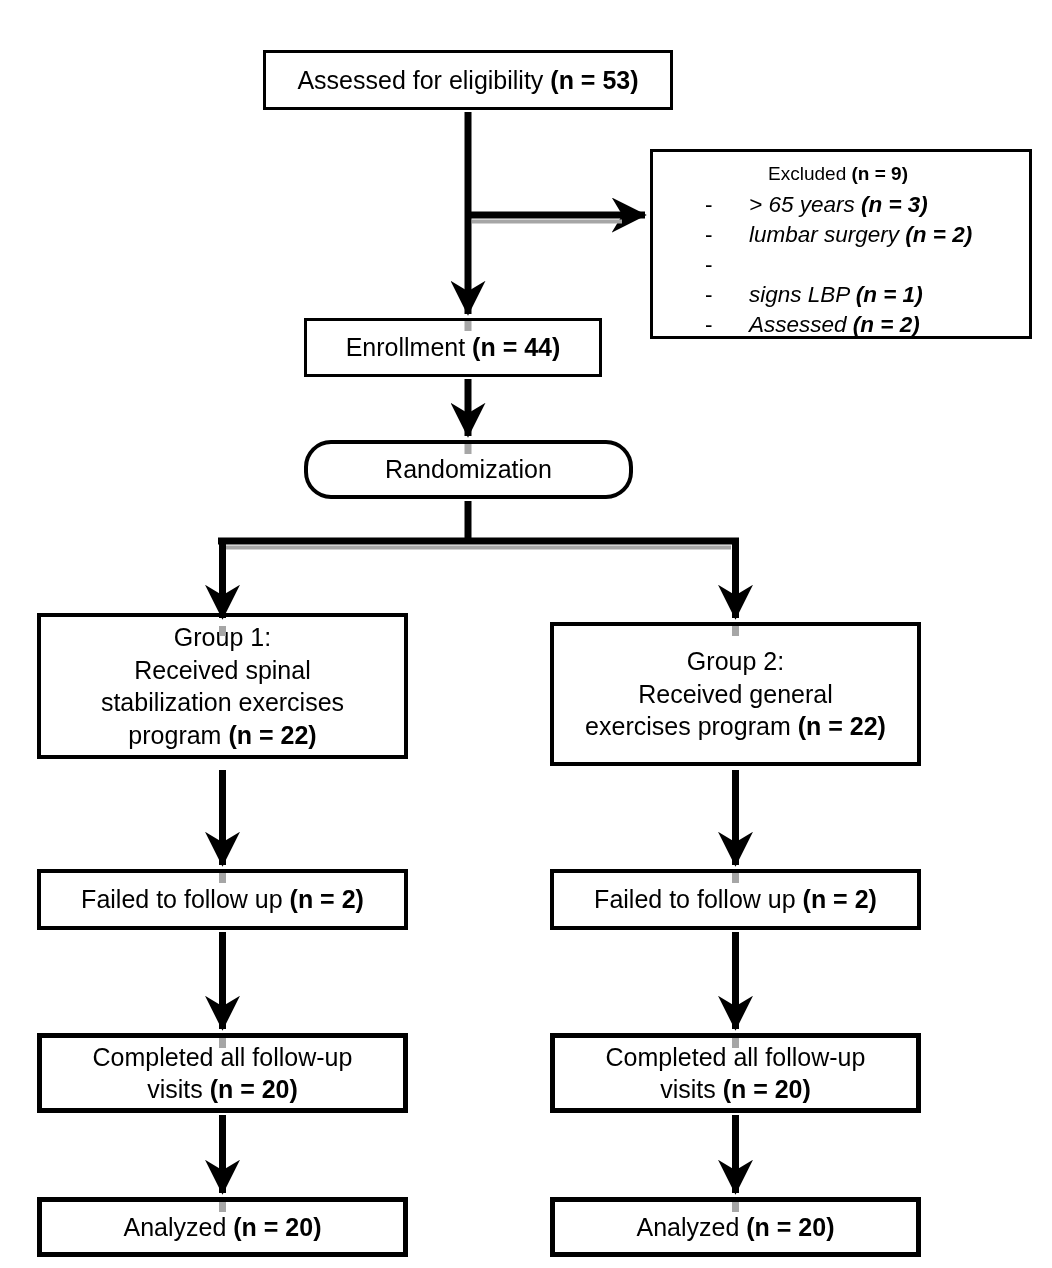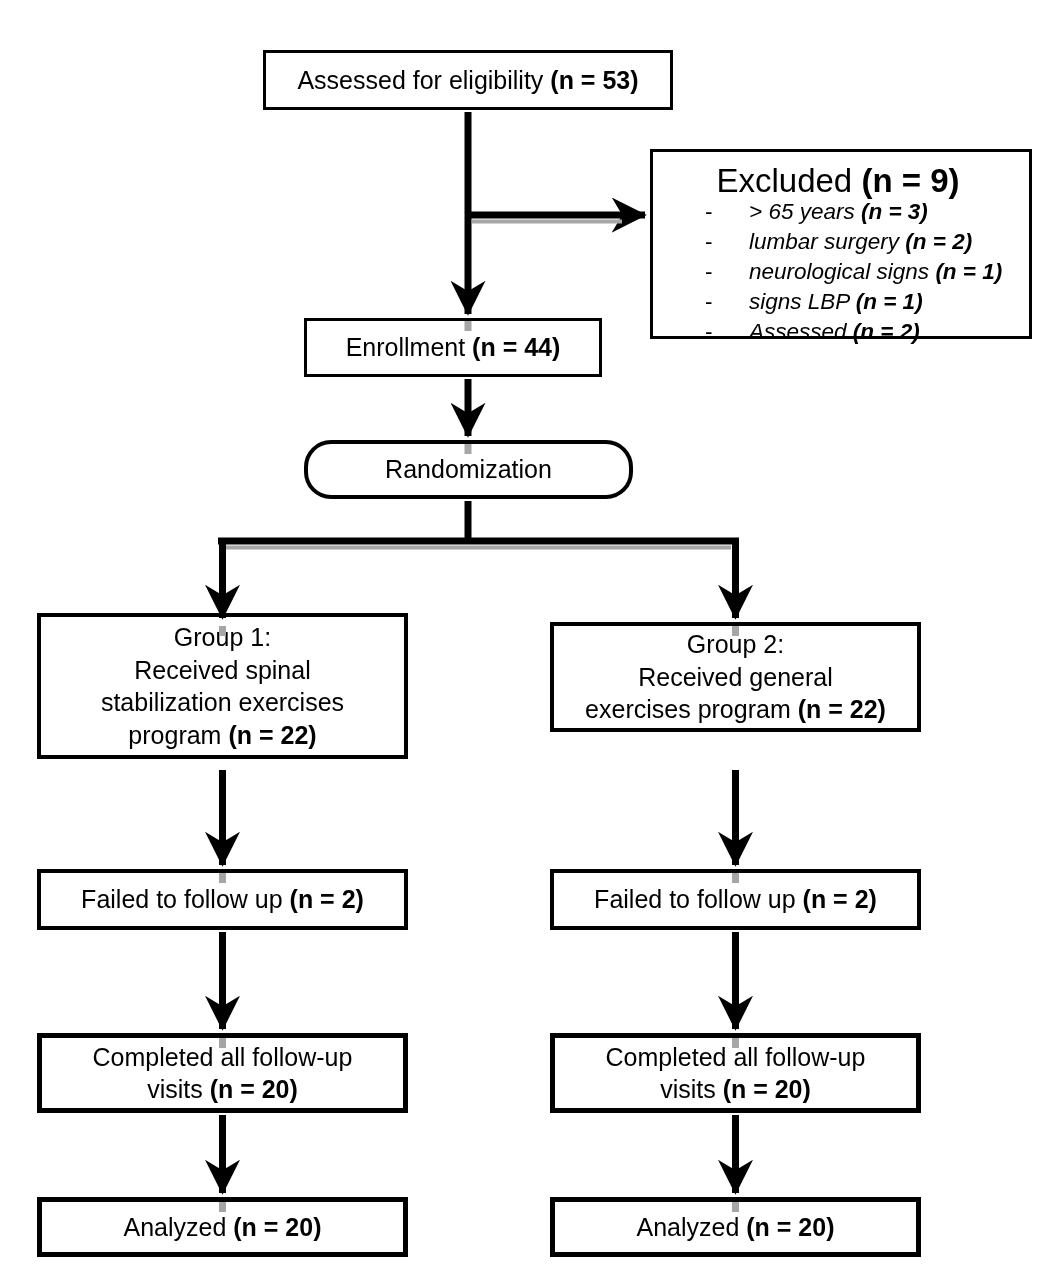--- a/index.html
+++ b/index.html
@@ -36,34 +36,34 @@
   .box-text{
     margin:0;font-size:25px;line-height:1.3;
     white-space:pre-line;
   }
   .b{font-weight:bold;}
 
   .b-assessed {left:263px;top:50px;width:410px;height:60px;}
   .b-enrollment {left:304px;top:318px;width:298px;height:59px;}
   .b-randomization{left:304px;top:440px;width:329px;height:59px;border-width:4px;border-radius:27px;}
   .b-group1 {left:37px; top:613px;width:371px;height:146px;border-width:4px;}
-  .b-group2 {left:550px;top:622px;width:371px;height:110px;border-width:4px;}
+  .b-group2 {left:550px;top:622px;width:371px;height:144px;border-width:4px;}
   .b-failed-l {left:37px; top:869px;width:371px;height:61px;border-width:4px;}
   .b-failed-r {left:550px;top:869px;width:371px;height:61px;border-width:4px;}
   .b-completed-l {left:37px; top:1033px;width:371px;height:80px;border-width:5px;}
   .b-completed-r {left:550px;top:1033px;width:371px;height:80px;border-width:5px;}
   .b-analyzed-l {left:37px; top:1197px;width:371px;height:60px;border-width:5px;}
   .b-analyzed-r {left:550px;top:1197px;width:371px;height:60px;border-width:5px;}
 
   
   .b-excluded{
     left:650px;top:149px;width:382px;height:190px;
     display:block;padding:4px 6px 0 0;
   }
-  .excl-title{margin:9px 0 0;font-size:33px;line-height:32px;text-align:center;}
+  .excl-title{margin:2px 0 0;font-size:19px;line-height:32px;text-align:center;}
   .excl-list{
     list-style:none;margin:0;padding:0 0 0 52px;
     font-size:22.5px;line-height:30px;text-align:left;
   }
   .excl-list li{display:flex;}
   .excl-list .dash{display:inline-block;width:44px;flex:0 0 44px;}
   .excl-list .li-text{white-space:nowrap;font-style:italic;}
 </style>
 </head>
 <body>
@@ -148,21 +148,20 @@
         <li>
           <span class="dash">-</span>
           <span class="li-text"><span>&gt; 65 years </span><span class="b">(n = 3)</span></span>
         </li>
         <li>
           <span class="dash">-</span>
           <span class="li-text"><span>lumbar surgery </span><span class="b">(n = 2)</span></span>
         </li>
         <li>
           <span class="dash">-</span>
-          <span class="li-text"><span>neurological signs </span><span class="b">(n = 1)</span></span>
         </li>
         <li>
           <span class="dash">-</span>
           <span class="li-text"><span>signs LBP </span><span class="b">(n = 1)</span></span>
         </li>
         <li>
           <span class="dash">-</span>
           <span class="li-text"><span>Assessed </span><span class="b">(n = 2)</span></span>
         </li>
       </ul>

